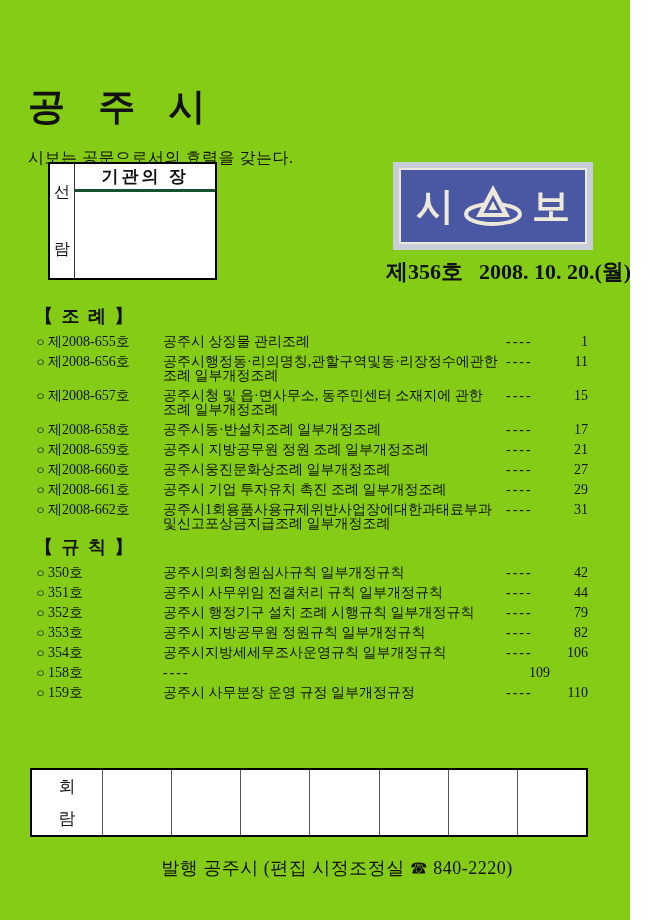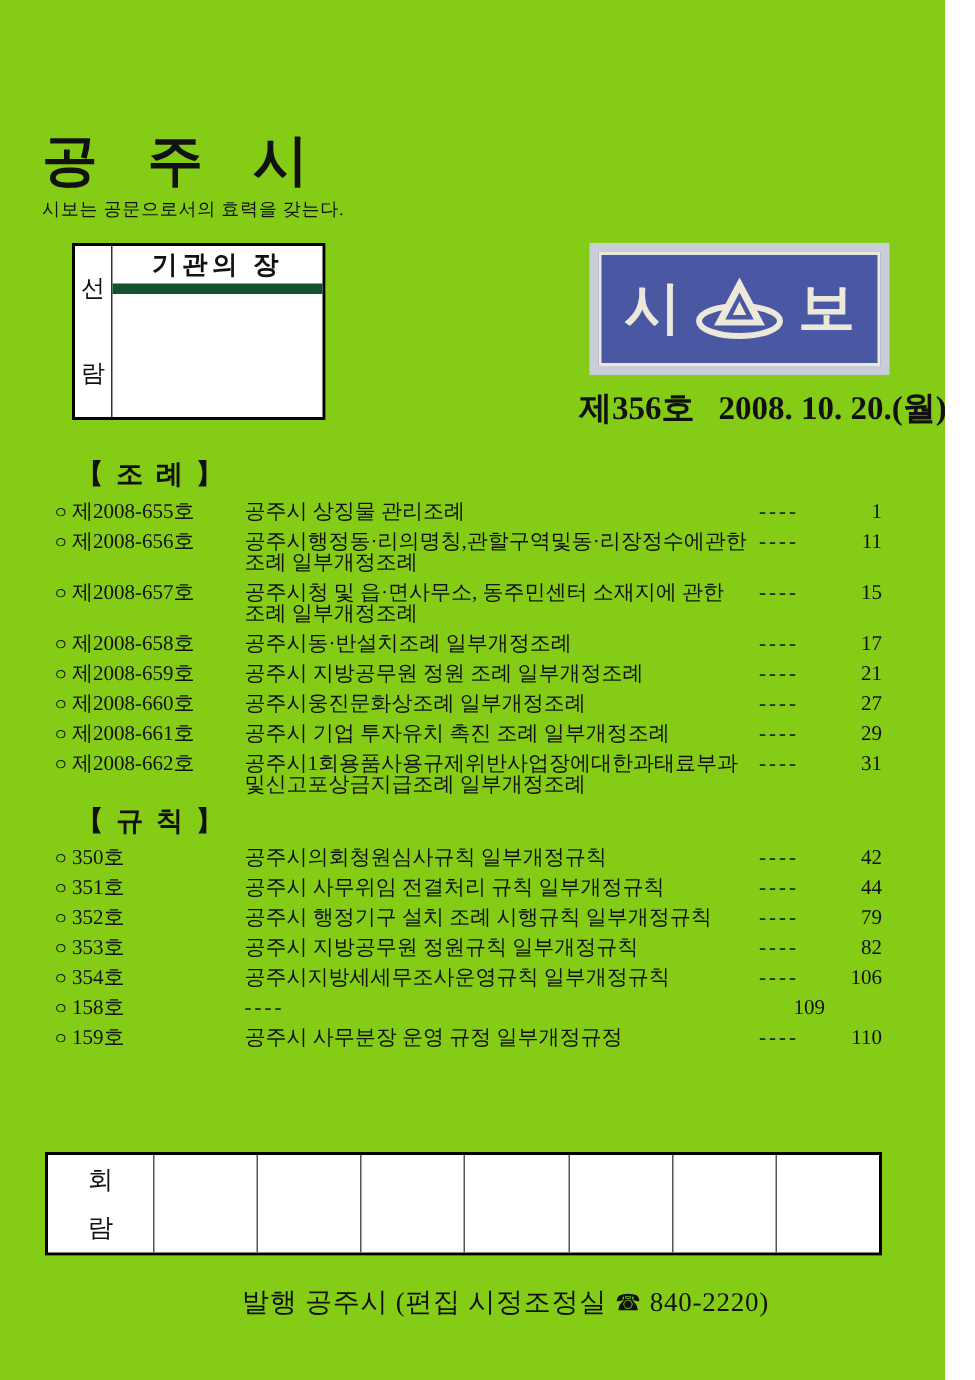--- a/index.html
+++ b/index.html
@@ -3,46 +3,46 @@
 <meta charset="utf-8">
 <style>
   html,body { margin:0; padding:0; }
   body {
     width:650px; height:920px; background:#ffffff;
     font-family:"Liberation Serif","DejaVu Serif",serif; color:#111;
   }
   .page { position:relative; width:630px; height:920px; background:#84cc16; overflow:hidden; }
 
   .title { position:absolute; left:28px; top:82px; font-size:37px; font-weight:bold; letter-spacing:12px; }
-  .subtitle { position:absolute; left:28px; top:131px; font-size:12px; letter-spacing:0.5px; }
+  .subtitle { position:absolute; left:28px; top:148px; font-size:16px; letter-spacing:0.5px; }
 
   
   .approval-box { position:absolute; left:48px; top:162px; width:165px; height:114px;
     border:2px solid #000; display:flex; background:#fff; box-sizing:content-box; }
   .approval-side { width:24px; border-right:1px solid #333; display:flex; flex-direction:column;
     align-items:center; padding-top:18px; gap:36px; font-size:16px; }
   .approval-main { flex:1; display:flex; flex-direction:column; }
-  .approval-header { height:25px; border-bottom:7px solid #14532d; text-align:center;
+  .approval-header { height:25px; border-bottom:3px solid #14532d; text-align:center;
     font-size:17px; letter-spacing:3px; line-height:25px; font-weight:600; }
 
   
   .stamp { position:absolute; left:393px; top:162px; width:200px; height:88px;
     background:#c8cdd8; padding:6px; box-sizing:border-box; }
   .stamp-inner { width:100%; height:100%; background:#4a57a2; border:2px solid #ece8da;
     box-sizing:border-box; display:flex; align-items:center; justify-content:center; gap:8px; }
   .stamp-char { color:#ece8da; font-size:38px; font-weight:bold;
     font-family:"Liberation Sans","DejaVu Sans",sans-serif; line-height:1; }
 
   .issue-line { position:absolute; left:386px; top:257px; width:220px;
     font-size:22px; font-weight:600; display:flex; gap:16px; white-space:nowrap; }
 
   
   .toc { position:absolute; left:35px; top:306px; width:553px; }
   .section-heading { font-size:18px; font-weight:bold; letter-spacing:2px;
-    line-height:21px; margin:6px 0 8px 16px; }
+    line-height:21px; margin:6px 0 8px 0; }
   .section-heading.first { margin-top:0; }
   .toc-row { display:grid; grid-template-columns:126px 1fr 44px 36px; column-gap:2px;
     margin-bottom:6px; font-size:14px; line-height:14px; align-items:start; }
   .row-no { white-space:nowrap; }
   .row-marker { font-size:11px; margin-right:2px; }
   .row-title { word-break:break-all; padding-right:4px; }
   .row-dash { letter-spacing:2px; white-space:nowrap; }
   .row-page { text-align:right; }
 
   

